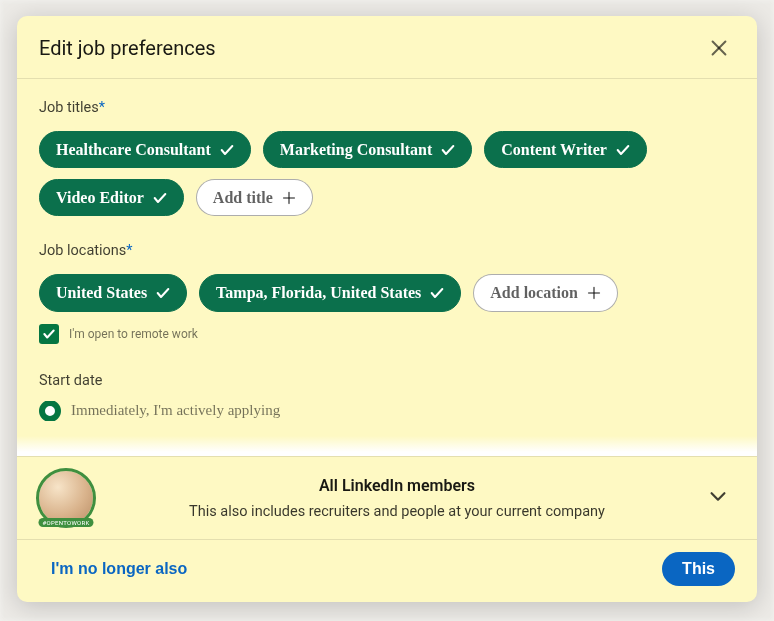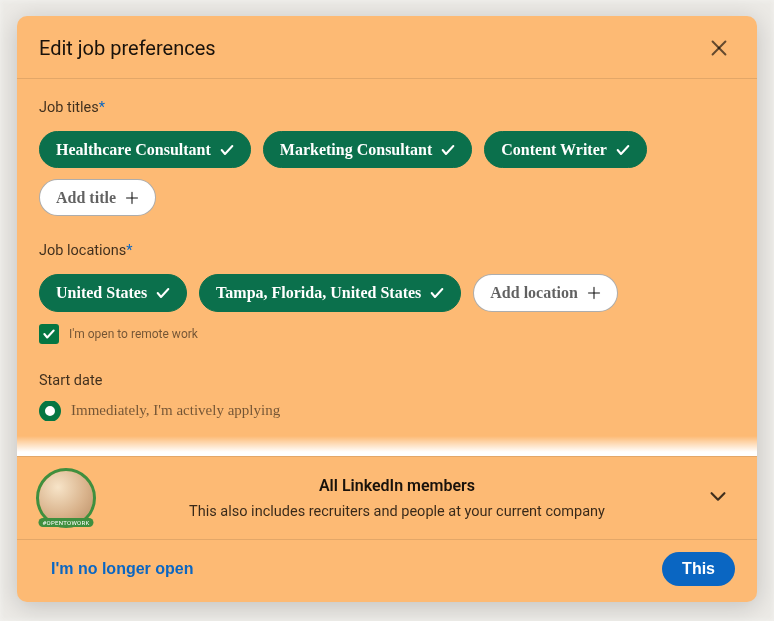--- a/index.html
+++ b/index.html
@@ -18,21 +18,21 @@
     background: #e8e6e1;
     filter: blur(2px);
     opacity: 0.6;
   }
   .modal {
     position: absolute;
     top: 16px;
     left: 17px;
     width: 740px;
     height: 586px;
-    background: #fdba74;
+    background: #fef9c3;
     border-radius: 10px;
     box-shadow: 0 4px 24px rgba(0,0,0,0.18);
     display: flex;
     flex-direction: column;
     overflow: hidden;
   }
   .modal-header {
     display: flex;
     align-items: center;
     justify-content: space-between;
@@ -248,20 +248,26 @@
         <svg width="16" height="16" viewBox="0 0 24 24" fill="none" stroke="currentColor" stroke-width="3" stroke-linecap="round" stroke-linejoin="round">
             <polyline points="4 12 9 18 20 6"></polyline>
           </svg>
       </span>
       <span class="chip selected">
         <span>Content Writer</span>
         <svg width="16" height="16" viewBox="0 0 24 24" fill="none" stroke="currentColor" stroke-width="3" stroke-linecap="round" stroke-linejoin="round">
             <polyline points="4 12 9 18 20 6"></polyline>
           </svg>
       </span>
+      <span class="chip selected">
+        <span>Video Editor</span>
+        <svg width="16" height="16" viewBox="0 0 24 24" fill="none" stroke="currentColor" stroke-width="3" stroke-linecap="round" stroke-linejoin="round">
+            <polyline points="4 12 9 18 20 6"></polyline>
+          </svg>
+      </span>
       <span class="chip add">
         <span>Add title</span>
         <svg width="16" height="16" viewBox="0 0 24 24" fill="none" stroke="currentColor" stroke-width="2.4" stroke-linecap="round">
             <line x1="12" y1="4" x2="12" y2="20"></line>
             <line x1="4" y1="12" x2="20" y2="12"></line>
           </svg>
       </span>
     </div>
 
     <div class="section-label">
@@ -318,17 +324,17 @@
       <div class="vis-sub">This also includes recruiters and people at your current company</div>
     </div>
     <span class="chevron">
       <svg width="22" height="22" viewBox="0 0 24 24" fill="none" stroke="currentColor" stroke-width="2.4" stroke-linecap="round" stroke-linejoin="round">
           <polyline points="5 9 12 16 19 9"></polyline>
         </svg>
     </span>
   </div>
 
   <div class="modal-footer">
-    <button class="link-btn">I'm no longer open</button>
+    <button class="link-btn">I'm no longer also</button>
     <button class="save-btn">This</button>
   </div>
 
 </div>
 
 </body></html>

